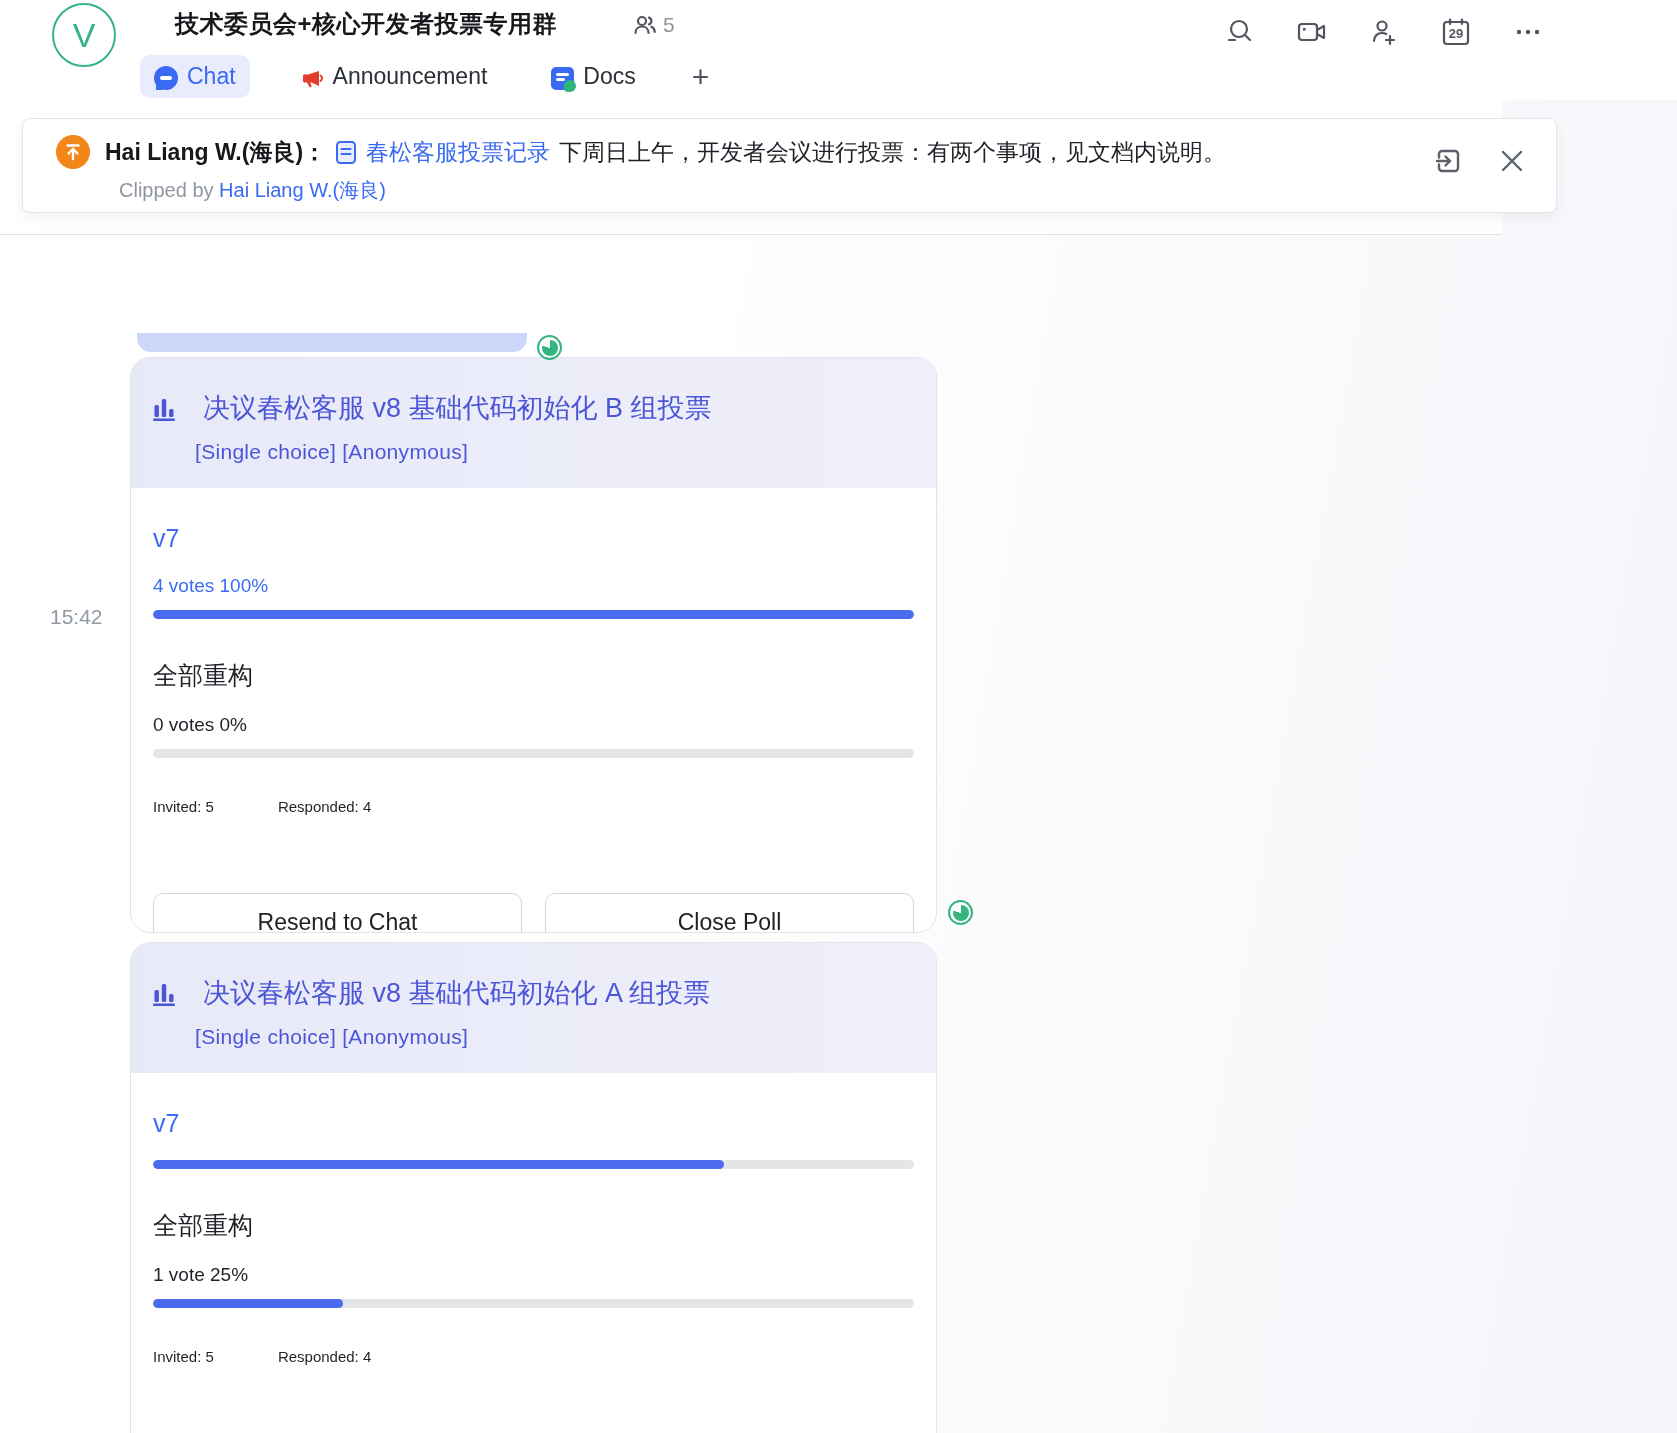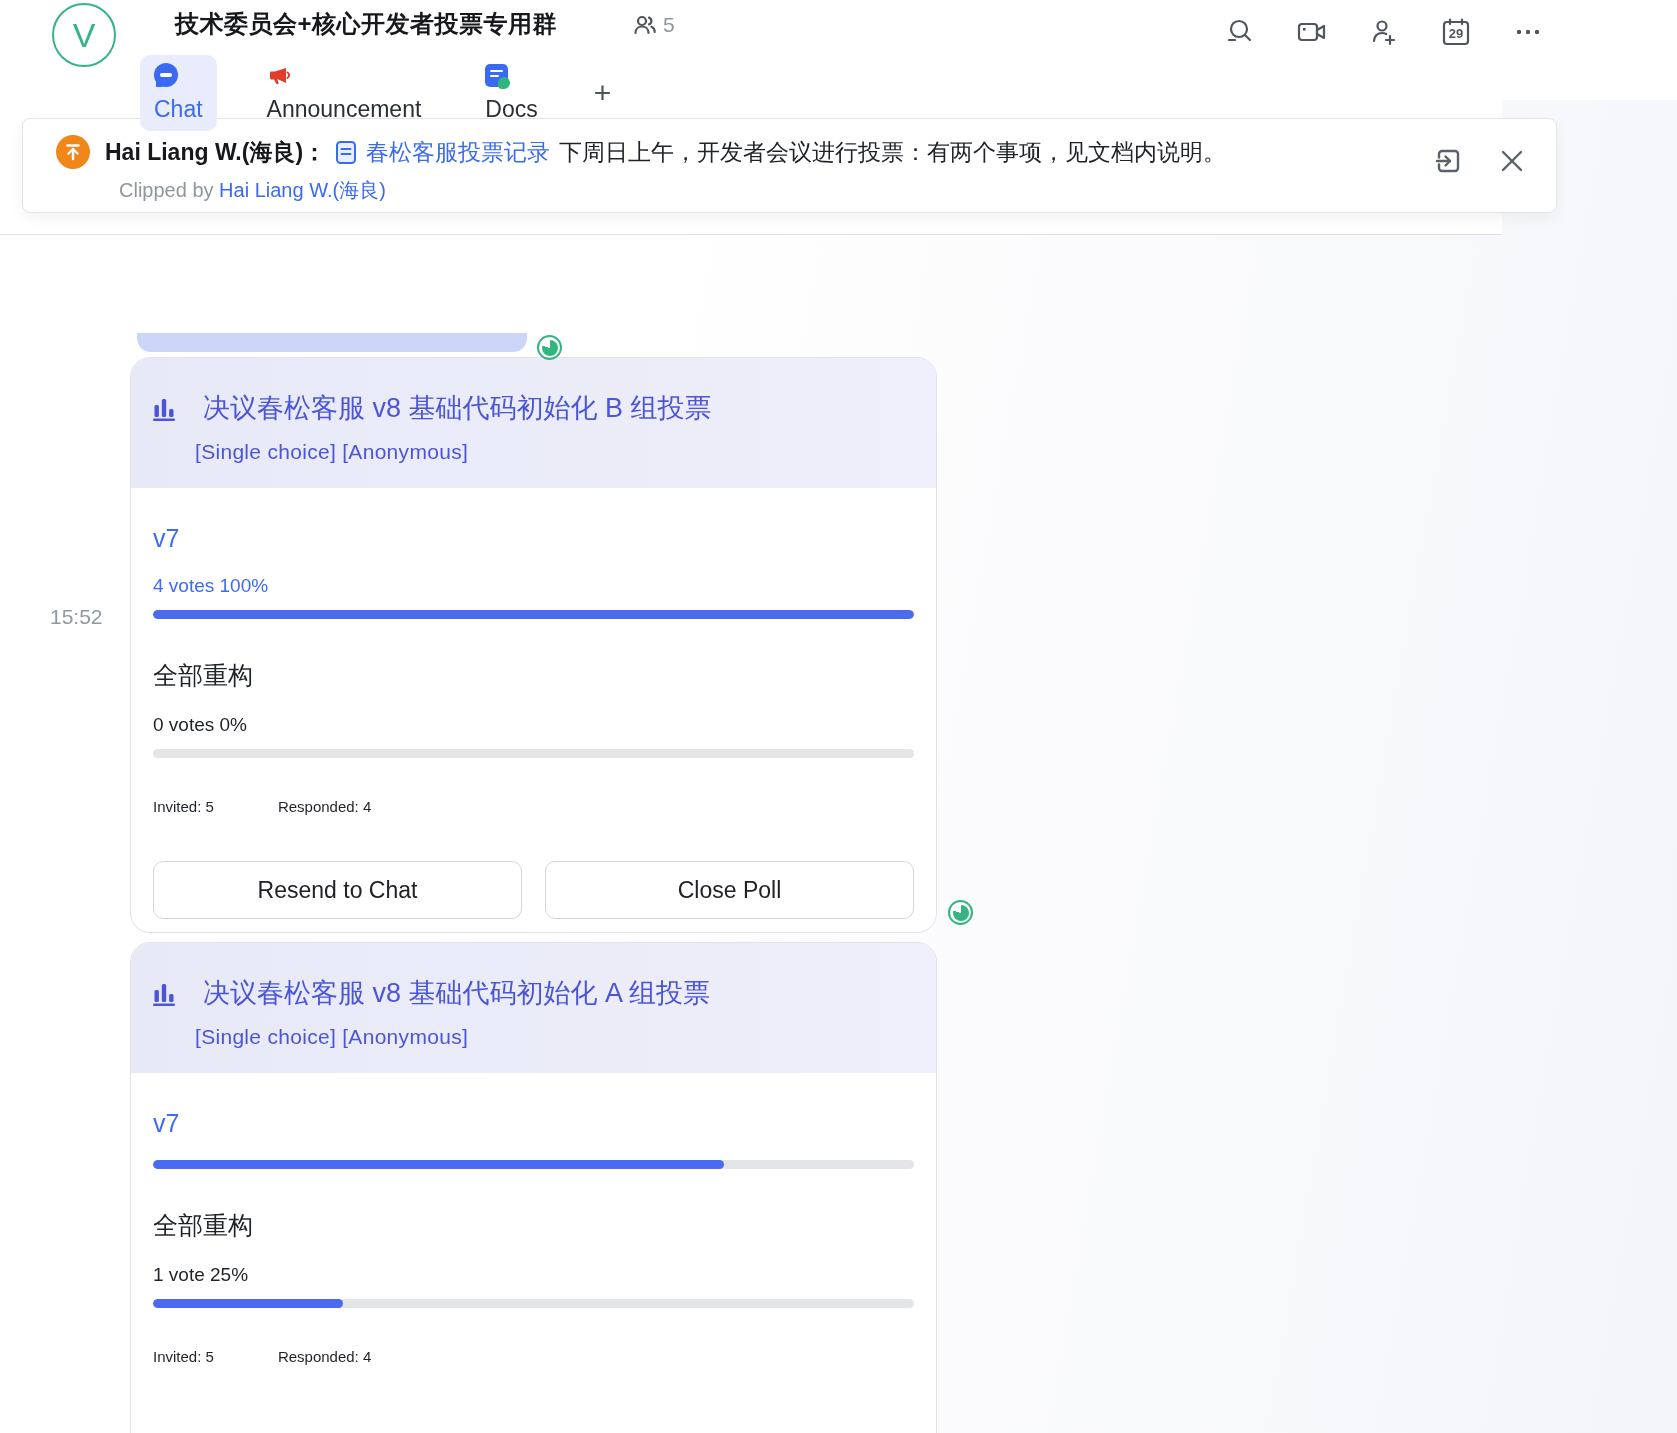--- a/index.html
+++ b/index.html
@@ -10,21 +10,21 @@
   
   .header { position:absolute; left:0; top:0; width:1677px; height:100px; background:#fff; z-index:10; }
   .avatar { position:absolute; left:52px; top:3px; width:64px; height:64px; border:2.5px solid #35b583;
             border-radius:50%; display:flex; align-items:center; justify-content:center;
             color:#35b583; font-size:34px; font-weight:400; background:#fff; }
   .chat-title { position:absolute; left:148px; top:8px; font-size:24px; font-weight:700; color:#16181c; letter-spacing:.5px;margin-left:27px; }
   .member-count { position:absolute; left:632px; top:13px; display:flex; align-items:center; gap:5px; color:#8f959e; font-size:21px; }
   .header-actions { position:absolute; right:132px; top:15px; display:flex; align-items:center; gap:38px; }
   .header-actions .hicon { width:34px; height:34px; display:flex; align-items:center; justify-content:center; cursor:pointer; }
   .tabs { position:absolute; left:140px; top:55px; display:flex; align-items:center; gap:36px; }
-  .tab { display:flex; align-items:flex-start; gap:9px; font-size:23px; color:#2a2f36; padding:8px 14px; border-radius:10px; cursor:pointer;flex-direction:column; }
+  .tab { display:flex; align-items:flex-end; gap:9px; font-size:23px; color:#2a2f36; padding:8px 14px; border-radius:10px; cursor:pointer; }
   .tab.active { background:#e8ecfc; color:#3a6af2; font-weight:500; }
   .tab-plus { font-size:30px; color:#4e545e; font-weight:300; padding:0 6px; cursor:pointer; }
   .chat-bubble-ic { width:24px; height:24px; border-radius:50%; background:#3a6af2; position:relative; }
   .chat-bubble-ic::before { content:""; position:absolute; left:6px; top:10px; width:12px; height:4px; border-radius:2px; background:#fff; }
   .chat-bubble-ic::after { content:""; position:absolute; left:2px; bottom:0px; width:7px; height:7px; background:#3a6af2;
                            clip-path:polygon(0 100%, 100% 0, 100% 100%); transform:rotate(90deg); }
   .docs-ic { position:relative; width:23px; height:23px; }
   .docs-ic .pg { position:absolute; inset:0; background:#3a6af2; border-radius:5px; }
   .docs-ic .ln { position:absolute; left:5px; height:2.5px; width:13px; background:#fff; border-radius:2px; }
   .docs-ic .ln.l1{ top:6px; } .docs-ic .ln.l2{ top:11px; width:9px; }
@@ -69,21 +69,21 @@
   .poll-body { padding:36px 22px 28px 22px; }
   .opt-label { font-size:25px; margin-bottom:22px; color:#1f2329; }
   .opt-label.lead { color:#3d6bf3; }
   .opt-votes { font-size:19px; margin-bottom:13px; color:#1f2329; }
   .opt-votes.lead { color:#3d6bf3; }
   .bar-track { width:100%; height:9px; border-radius:5px; background:#e4e5e7; margin-bottom:40px; overflow:hidden; }
   .bar-fill { height:100%; border-radius:5px; background:#4a6bf0; width:0; }
   .invited-row { display:flex; gap:64px; font-size:15px; color:#1f2329; margin-top:8px; }
   .btn-row { display:flex; gap:23px; margin-top:46px; }
   .poll-btn { flex:1; height:58px; background:#fff; border:1px solid #d4d5da; border-radius:10px;
-              font-family:"Liberation Sans",sans-serif; font-size:23px; font-weight:500; color:#212226; cursor:pointer; }
+              font-family:"Liberation Sans",sans-serif; font-size:23px; font-weight:500; color:#212226; cursor:pointer;margin-top:32px; }
   .chart-ic { flex:0 0 auto; }
 
   svg.stroke-ic { stroke:#51565e; fill:none; stroke-width:2.2; stroke-linecap:round; stroke-linejoin:round; }
   .cal-num { font-size:13px; fill:#51565e; font-weight:700; font-family:"Liberation Sans",sans-serif; }
 </style>
 </head>
 <body>
 
 <div class="app">
 
@@ -165,21 +165,21 @@
       </div>
       <div class="tab-plus">+</div>
     </div>
   </div>
 
   <div class="chat-area">
     <div class="bubble-tail"></div>
     <div class="read-ind read-1">
         <span class="pie"></span>
       </div>
-    <div class="timestamp">15:52</div>
+    <div class="timestamp">15:42</div>
 
     <div class="poll-card card-1">
       <div class="poll-head">
         <div class="poll-title-row">
           <svg class="chart-ic" width="30" height="30" viewBox="0 0 30 30">
             <g fill="#4b55d8">
                 <rect x="5.5" y="12" width="4.4" height="12" rx="1.5"></rect>
                 <rect x="12.8" y="6" width="4.4" height="18" rx="1.5"></rect>
                 <rect x="20.1" y="16" width="4.4" height="8" rx="1.5"></rect>
                 <rect x="4" y="25.5" width="22" height="2.6" rx="1.3"></rect>

